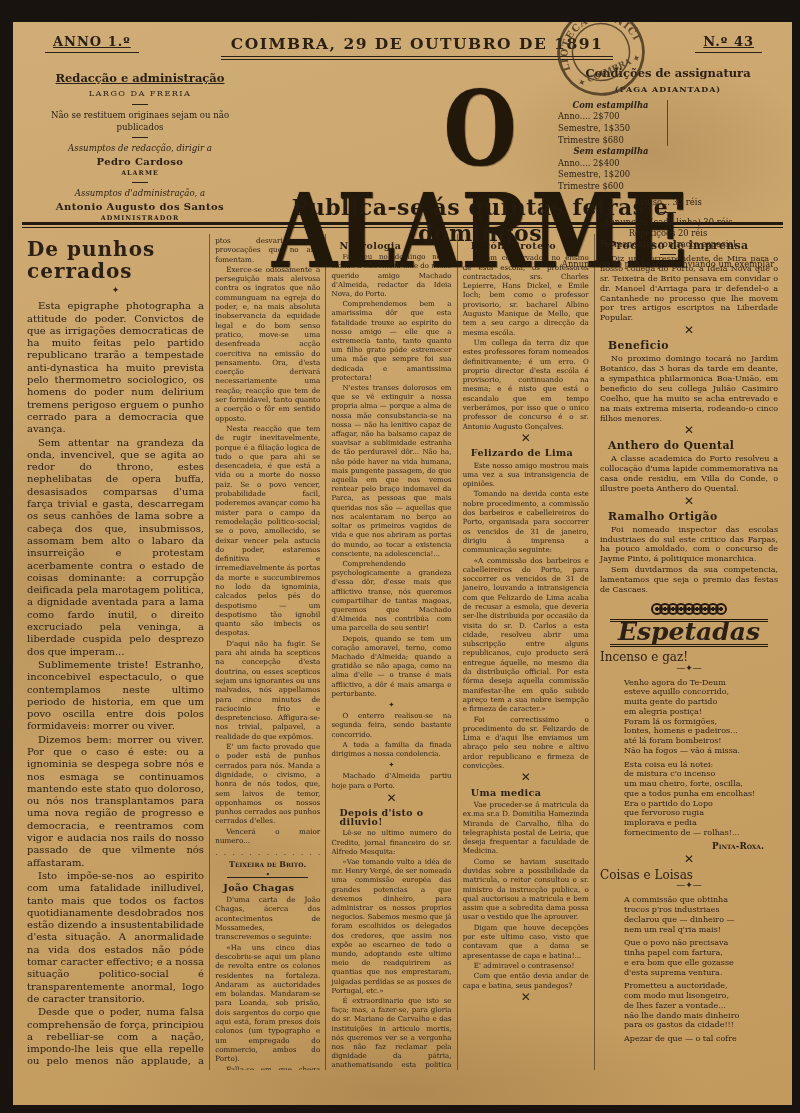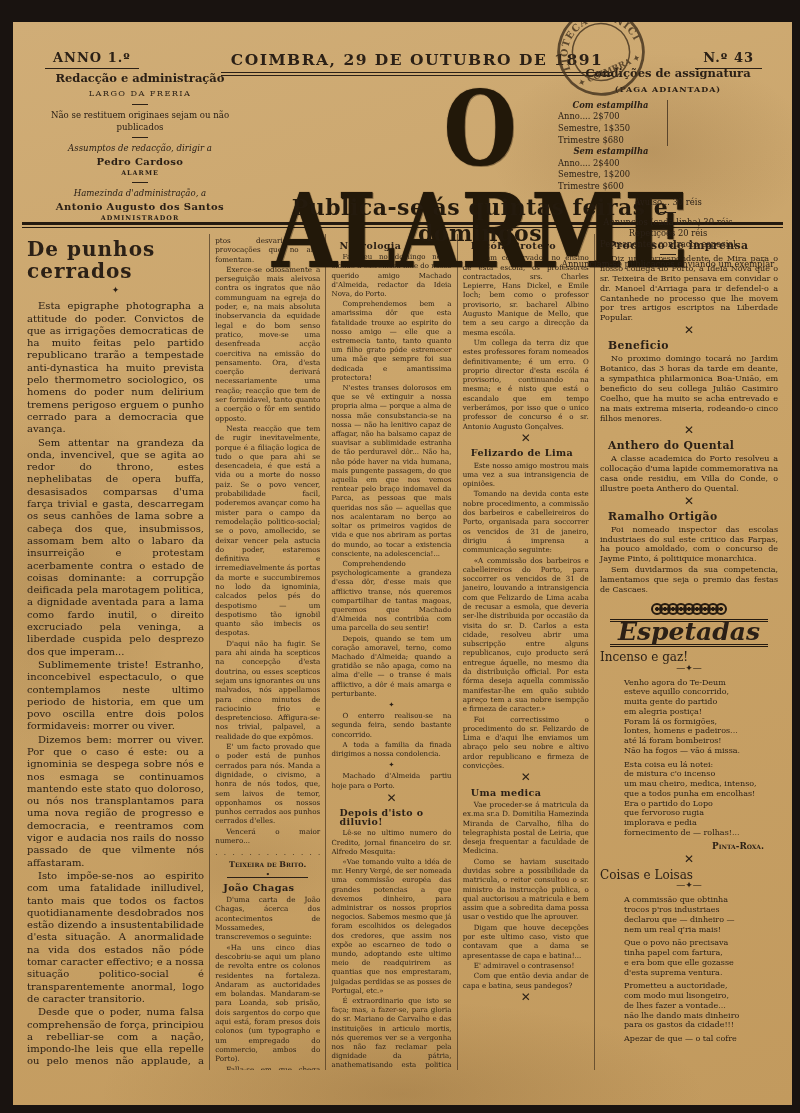--- a/index.html
+++ b/index.html
@@ -7,31 +7,31 @@
        font-family:"DejaVu Serif",serif;color:#2b2016;}
   .paper{position:absolute;left:13px;top:22px;right:8px;bottom:8px;overflow:hidden;
     background:
       radial-gradient(ellipse 260px 160px at 82% 12%, rgba(110,75,35,.20), transparent 62%),
       radial-gradient(ellipse 220px 330px at 4% 52%, rgba(100,70,30,.16), transparent 60%),
       radial-gradient(ellipse 420px 130px at 50% 99%, rgba(120,85,40,.28), transparent 72%),
       radial-gradient(ellipse 180px 90px at 30% 78%, rgba(90,60,25,.10), transparent 60%),
       linear-gradient(163deg,#d0ad77 0%,#c9a368 45%,#c29a5e 100%);}
   
   .header{position:relative;height:198px;}
-  .header-top{display:flex;align-items:flex-start;padding-top:28px;}
+  .header-top{display:flex;align-items:flex-start;padding-top:12px;text-decoration:underline;}
   .anno{margin-left:32px;font-weight:bold;font-size:13px;letter-spacing:1px;
         border-bottom:1px solid #2b2016;padding:0 8px 3px;}
   .dateline-wrap{flex:1;text-align:center;}
   .dateline{display:inline-block;font-weight:bold;font-size:15.5px;letter-spacing:1.5px;
         border-bottom:4px double #2b2016;padding:0 10px 3px;}
   .numero{margin-right:30px;font-weight:bold;font-size:13px;letter-spacing:1px;
         border-bottom:1px solid #2b2016;padding:0 8px 3px;}
   .admin{position:absolute;left:20px;top:48px;width:214px;text-align:center;
         font-size:8.6px;line-height:1.4;}
-  .admin .bh{font-weight:bold;font-size:11.5px;margin-bottom:2px;}
+  .admin .bh{font-weight:bold;font-size:11.5px;margin-bottom:2px;text-decoration:underline;}
   .admin .sc{font-size:8.2px;letter-spacing:1.4px;margin-top:1px;}
   .admin .it{font-style:italic;margin-top:1px;}
   .admin .nm{font-weight:bold;font-size:10px;letter-spacing:.4px;margin-top:1px;}
   .admin .tiny{font-size:6.4px;letter-spacing:1px;font-weight:bold;}
   .dash{width:16px;border-top:1px solid #2b2016;margin:4px auto;}
   .title{position:absolute;left:232px;top:56px;width:470px;text-align:center;
         font-weight:bold;font-size:84px;line-height:1;letter-spacing:0px;color:#221809;
         transform:scaleY(1.22);transform-origin:top center;
         text-shadow:0 0 1px rgba(35,22,8,.7),1px 1px 0 rgba(35,22,8,.35);}
   .subtitle{position:absolute;left:232px;top:172px;width:470px;text-align:center;
@@ -98,21 +98,21 @@
     <div class="admin">
       <div class="bh">Redacção e administração</div>
       <div class="sc">LARGO DA FRERIA</div>
       <div class="dash"></div>
       <div>Não se restituem originaes sejam ou não publicados</div>
       <div class="dash"></div>
       <div class="it">Assumptos de redacção, dirigir a</div>
       <div class="nm">Pedro Cardoso</div>
       <div class="tiny">ALARME</div>
       <div class="dash"></div>
-      <div class="it">Hamezinda d'administração, a</div>
+      <div class="it">Assumptos d'administração, a</div>
       <div class="nm">Antonio Augusto dos Santos</div>
       <div class="tiny">ADMINISTRADOR</div>
     </div>
 
     <div class="title">O ALARME</div>
     <div class="subtitle">Publica-se ás quintas feiras e domingos</div>
 
     <div class="subs">
       <div class="bh">Condições de assignatura</div>
       <div class="sub2">(PAGA ADIANTADA)</div>
@@ -250,21 +250,21 @@
           <div class="vl">muita gente do partido</div>
           <div class="vl">em alegria postiça!</div>
           <div class="vl">Foram lá os formigões,</div>
           <div class="vl">lontes, homens e padeiros...</div>
           <div class="vl">até lá foram bombeiros!</div>
           <div class="vl">Não ha fogos — vão á missa.</div>
         </div>
         <div class="verse">
           <div class="vl">Esta coisa eu lá notei:</div>
           <div class="vl">de mistura c'o incenso</div>
-          <div class="vl">um mau cheiro, medica, intenso,</div>
+          <div class="vl">um mau cheiro, forte, oscilla,</div>
           <div class="vl">que a todos punha em encolhas!</div>
           <div class="vl">Era o partido do Lopo</div>
           <div class="vl">que fervoroso rugia</div>
           <div class="vl">implorava e pedia</div>
           <div class="vl">fornecimento de — rolhas!...</div>
         </div>
         <div class="sig">Pinta-Roxa.</div>
         <div class="x">✕</div>
         <div class="hc">Coisas e Loisas</div>
         <div class="orn">—✦—</div>

